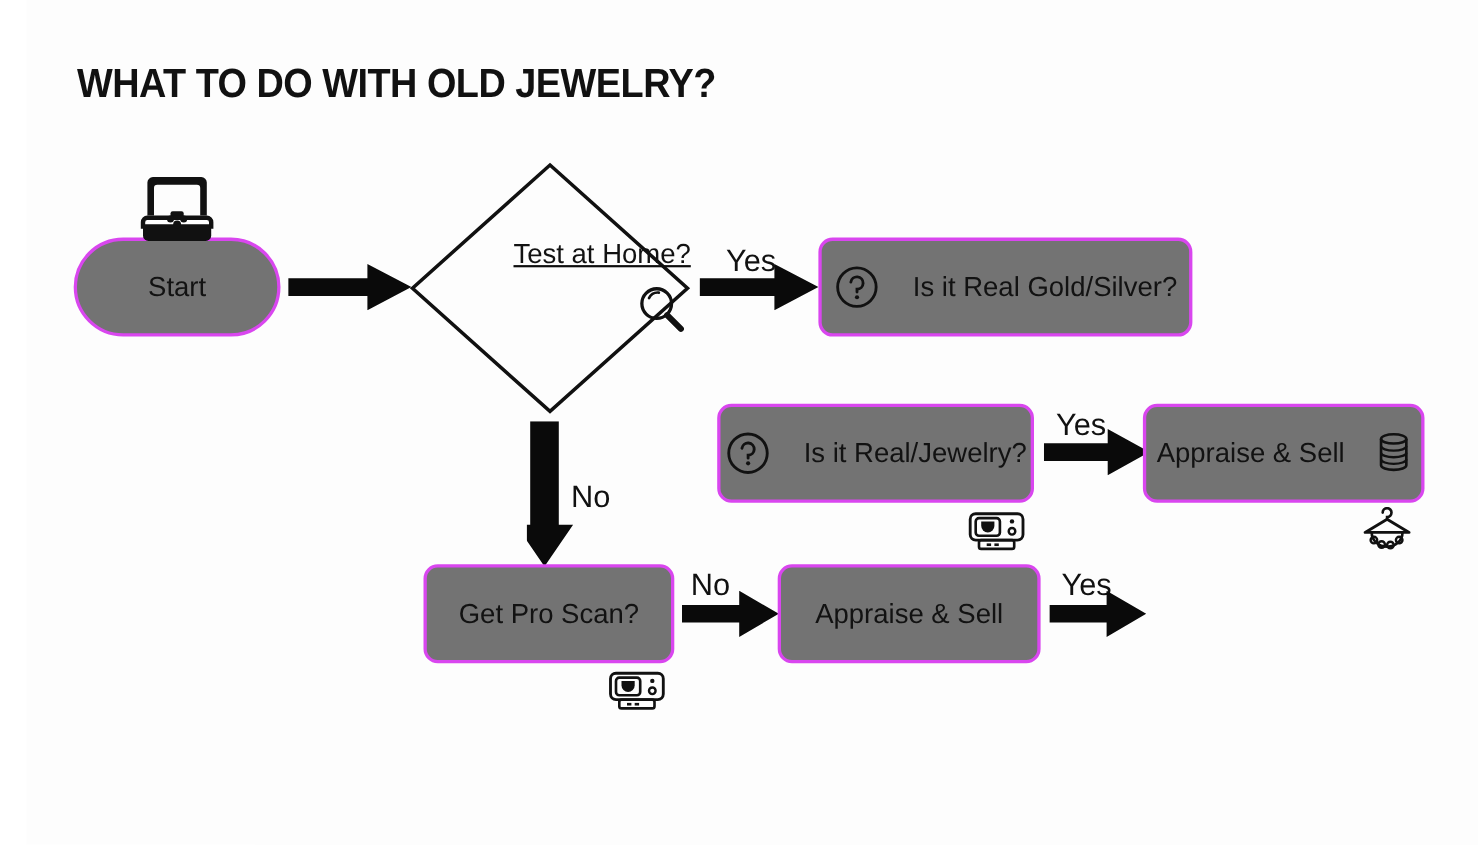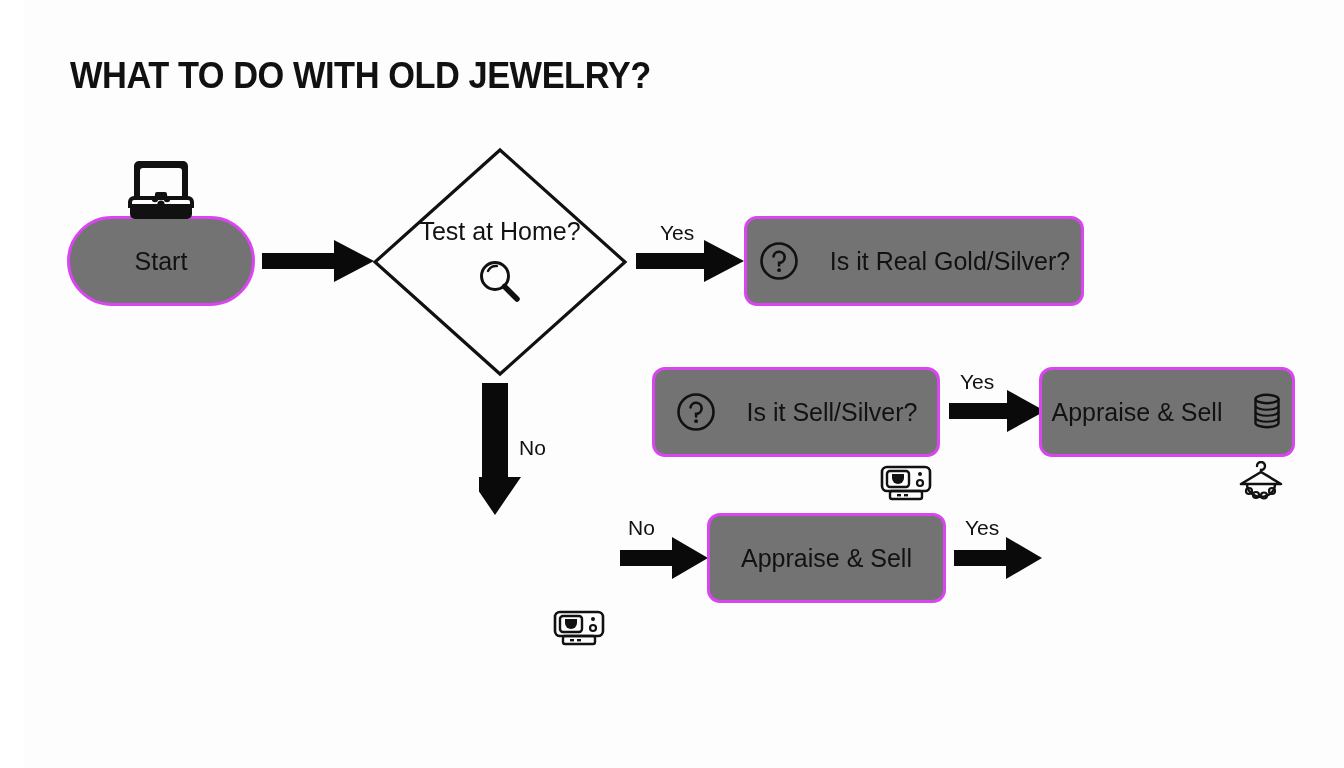--- a/index.html
+++ b/index.html
@@ -61,35 +61,36 @@
     left: 0; top: 0;
     width: 100%; height: 100%;
   }
   .diamond-inner {
     position: absolute;
     left: 0; top: 0;
     width: 100%;
     height: 100%;
     display: flex;
     flex-direction: column;
-    align-items: center;
+    align-items: flex-end;
     justify-content: center;
     gap: 6px;
+    text-decoration: underline;
   }
   .diamond-inner .label {
     font-size: 25px;
     white-space: nowrap;
     color: #121212;
   }
 
   
   .arrow-h, .arrow-v { position: absolute; }
   .arrow-label {
     position: absolute;
-    font-size: 21px;
+    font-size: 28px;
     color: #111111;
     white-space: nowrap;
   }
 
   
   .float-icon { position: absolute; }
 
   .inline-icon {
     display: inline-flex;
     align-items: center;
@@ -183,21 +184,21 @@
 
   <div class="node rect" style="left:628px; top:367px; width:288px; height:90px;">
     <div class="node-content">
       <span class="inline-icon">
         <svg width="42" height="42" viewBox="0 0 42 42">
           <circle cx="21" cy="21" r="17.5" fill="none" stroke="#111111" stroke-width="2.6"></circle>
           <path d="M15.5 16.5 a5.6 5.6 0 1 1 5.6 6.4 v2.6" fill="none" stroke="#111111" stroke-width="2.6" stroke-linecap="round"></path>
           <circle cx="21.1" cy="30.2" r="1.9" fill="#111111"></circle>
         </svg>
       </span>
-      <span class="label">Is it Sell/Silver?</span>
+      <span class="label">Is it Real/Jewelry?</span>
     </div>
   </div>
 
   <div class="float-icon" style="left:855px; top:463px; width:54px; height:40px;">
     <svg width="54" height="40" viewBox="0 0 54 40">
       <rect x="3" y="4" width="48" height="24" rx="5" fill="none" stroke="#111111" stroke-width="2.6"></rect>
       <rect x="8" y="8" width="22" height="16" rx="3" fill="none" stroke="#111111" stroke-width="2.4"></rect>
       <path d="M13 11 h12 v4 a6 6 0 0 1 -12 0 z" fill="#111111"></path>
       <circle cx="41" cy="11" r="2" fill="#111111"></circle>
       <circle cx="41" cy="20" r="3" fill="none" stroke="#111111" stroke-width="2.2"></circle>
@@ -234,20 +235,23 @@
       <path d="M29 11 v-2 a4 4 0 1 0 -4 -4" fill="none" stroke="#111111" stroke-width="2.4" stroke-linecap="round"></path>
       <path d="M29 11 L9 23 h40 z" fill="none" stroke="#111111" stroke-width="2.6" stroke-linejoin="round"></path>
       <path d="M15 23 a14 13 0 0 0 28 0" fill="none" stroke="#111111" stroke-width="2.4"></path>
       <circle cx="17" cy="30" r="3" fill="none" stroke="#111111" stroke-width="2.2"></circle>
       <circle cx="24" cy="34" r="3" fill="none" stroke="#111111" stroke-width="2.2"></circle>
       <circle cx="32" cy="34.5" r="3" fill="none" stroke="#111111" stroke-width="2.2"></circle>
       <circle cx="40" cy="30" r="3" fill="none" stroke="#111111" stroke-width="2.2"></circle>
     </svg>
   </div>
 
+  <div class="node rect" style="left:361px; top:513px; width:228px; height:90px;">
+    <span class="label">Get Pro Scan?</span>
+  </div>
   <div class="float-icon" style="left:528px; top:608px; width:54px; height:40px;">
     <svg width="54" height="40" viewBox="0 0 54 40">
       <rect x="3" y="4" width="48" height="24" rx="5" fill="none" stroke="#111111" stroke-width="2.6"></rect>
       <rect x="8" y="8" width="22" height="16" rx="3" fill="none" stroke="#111111" stroke-width="2.4"></rect>
       <path d="M13 11 h12 v4 a6 6 0 0 1 -12 0 z" fill="#111111"></path>
       <circle cx="41" cy="11" r="2" fill="#111111"></circle>
       <circle cx="41" cy="20" r="3" fill="none" stroke="#111111" stroke-width="2.2"></circle>
       <rect x="11" y="28" width="32" height="8" rx="2" fill="none" stroke="#111111" stroke-width="2.4"></rect>
       <rect x="18" y="31" width="4" height="2.4" fill="#111111"></rect>
       <rect x="25" y="31" width="4" height="2.4" fill="#111111"></rect>

